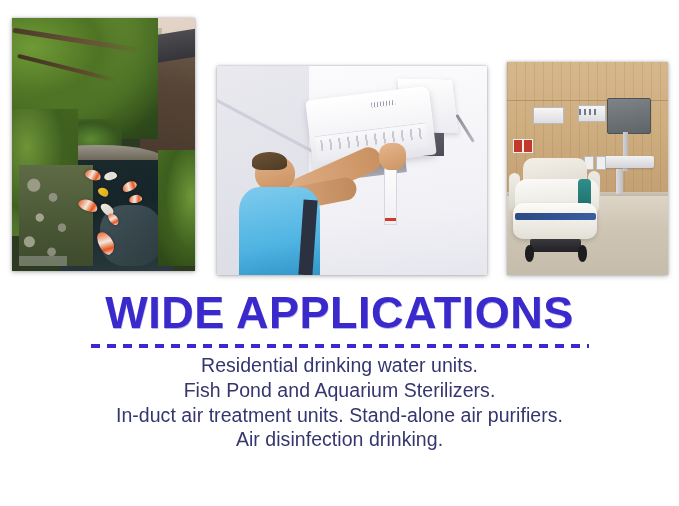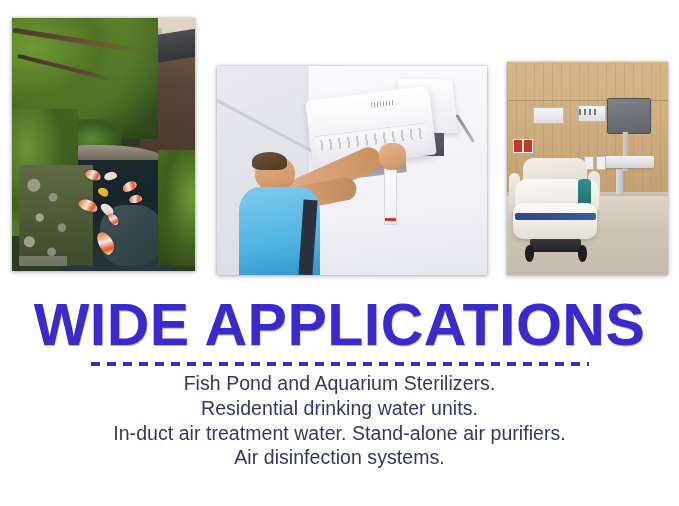--- a/index.html
+++ b/index.html
@@ -352,24 +352,24 @@
 
   
   .text-block {
     position: absolute;
     left: 0;
     top: 288px;
     width: 679px;
     text-align: center;
   }
   .headline {
-    margin: 12px;
+    margin: 0;
     font-family: "Liberation Sans", sans-serif;
     font-weight: 700;
-    font-size: 59px;
+    font-size: 45px;
     line-height: 50px;
     letter-spacing: 0.5px;
     color: #3B2ACB;
     text-shadow: 0.5px 0.5px 0 rgba(59,42,203,0.35);
   }
   .divider {
     margin: 6px auto 5px auto;
     width: 498px;
     height: 4px;
     background-image: repeating-linear-gradient(
@@ -486,20 +486,20 @@
         <div class="hosp-wheel-r"></div>
       </div>
     </div>
 
   </div>
 
   <div class="text-block">
     <h1 class="headline">WIDE APPLICATIONS</h1>
     <div class="divider"></div>
     <ul class="bullet-list">
+      <li>Residential drinking water units.</li>
       <li>Fish Pond and Aquarium Sterilizers.</li>
-      <li>Residential drinking water units.</li>
-      <li>In-duct air treatment water. Stand-alone air purifiers.</li>
-      <li>Air disinfection systems.</li>
+      <li>In-duct air treatment units. Stand-alone air purifiers.</li>
+      <li>Air disinfection drinking.</li>
     </ul>
   </div>
 
 </div>
 
 </body></html>

